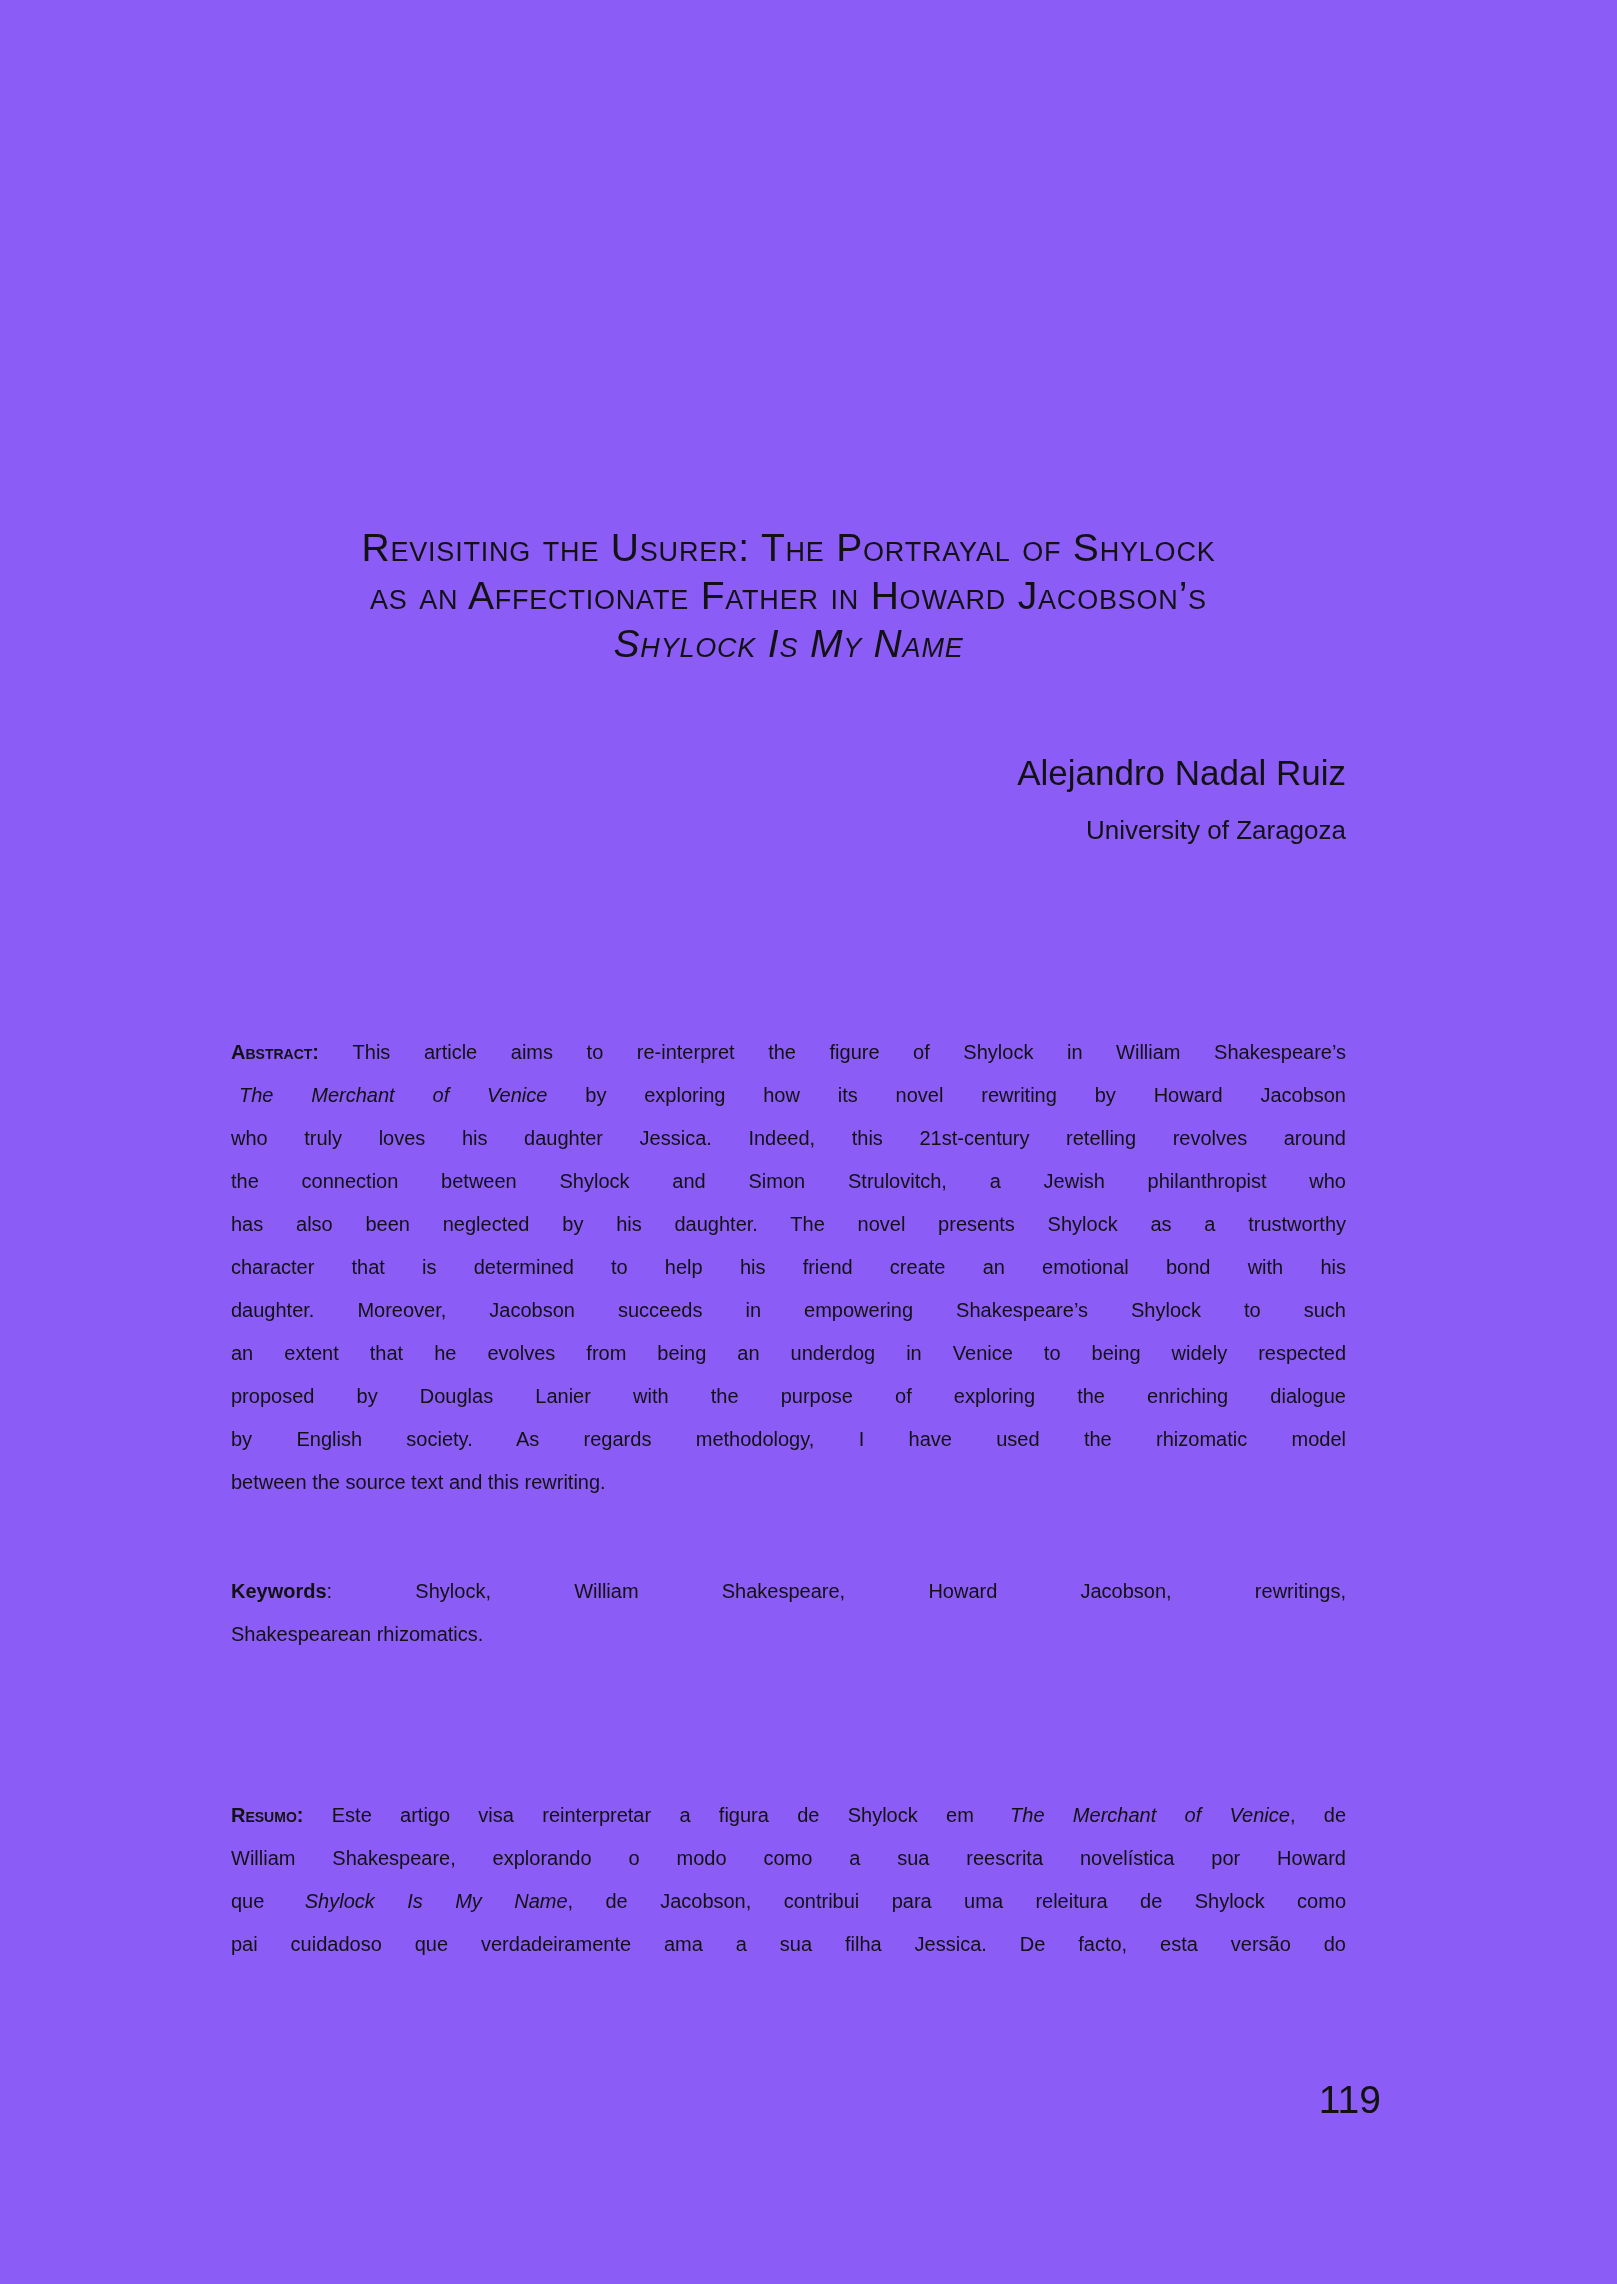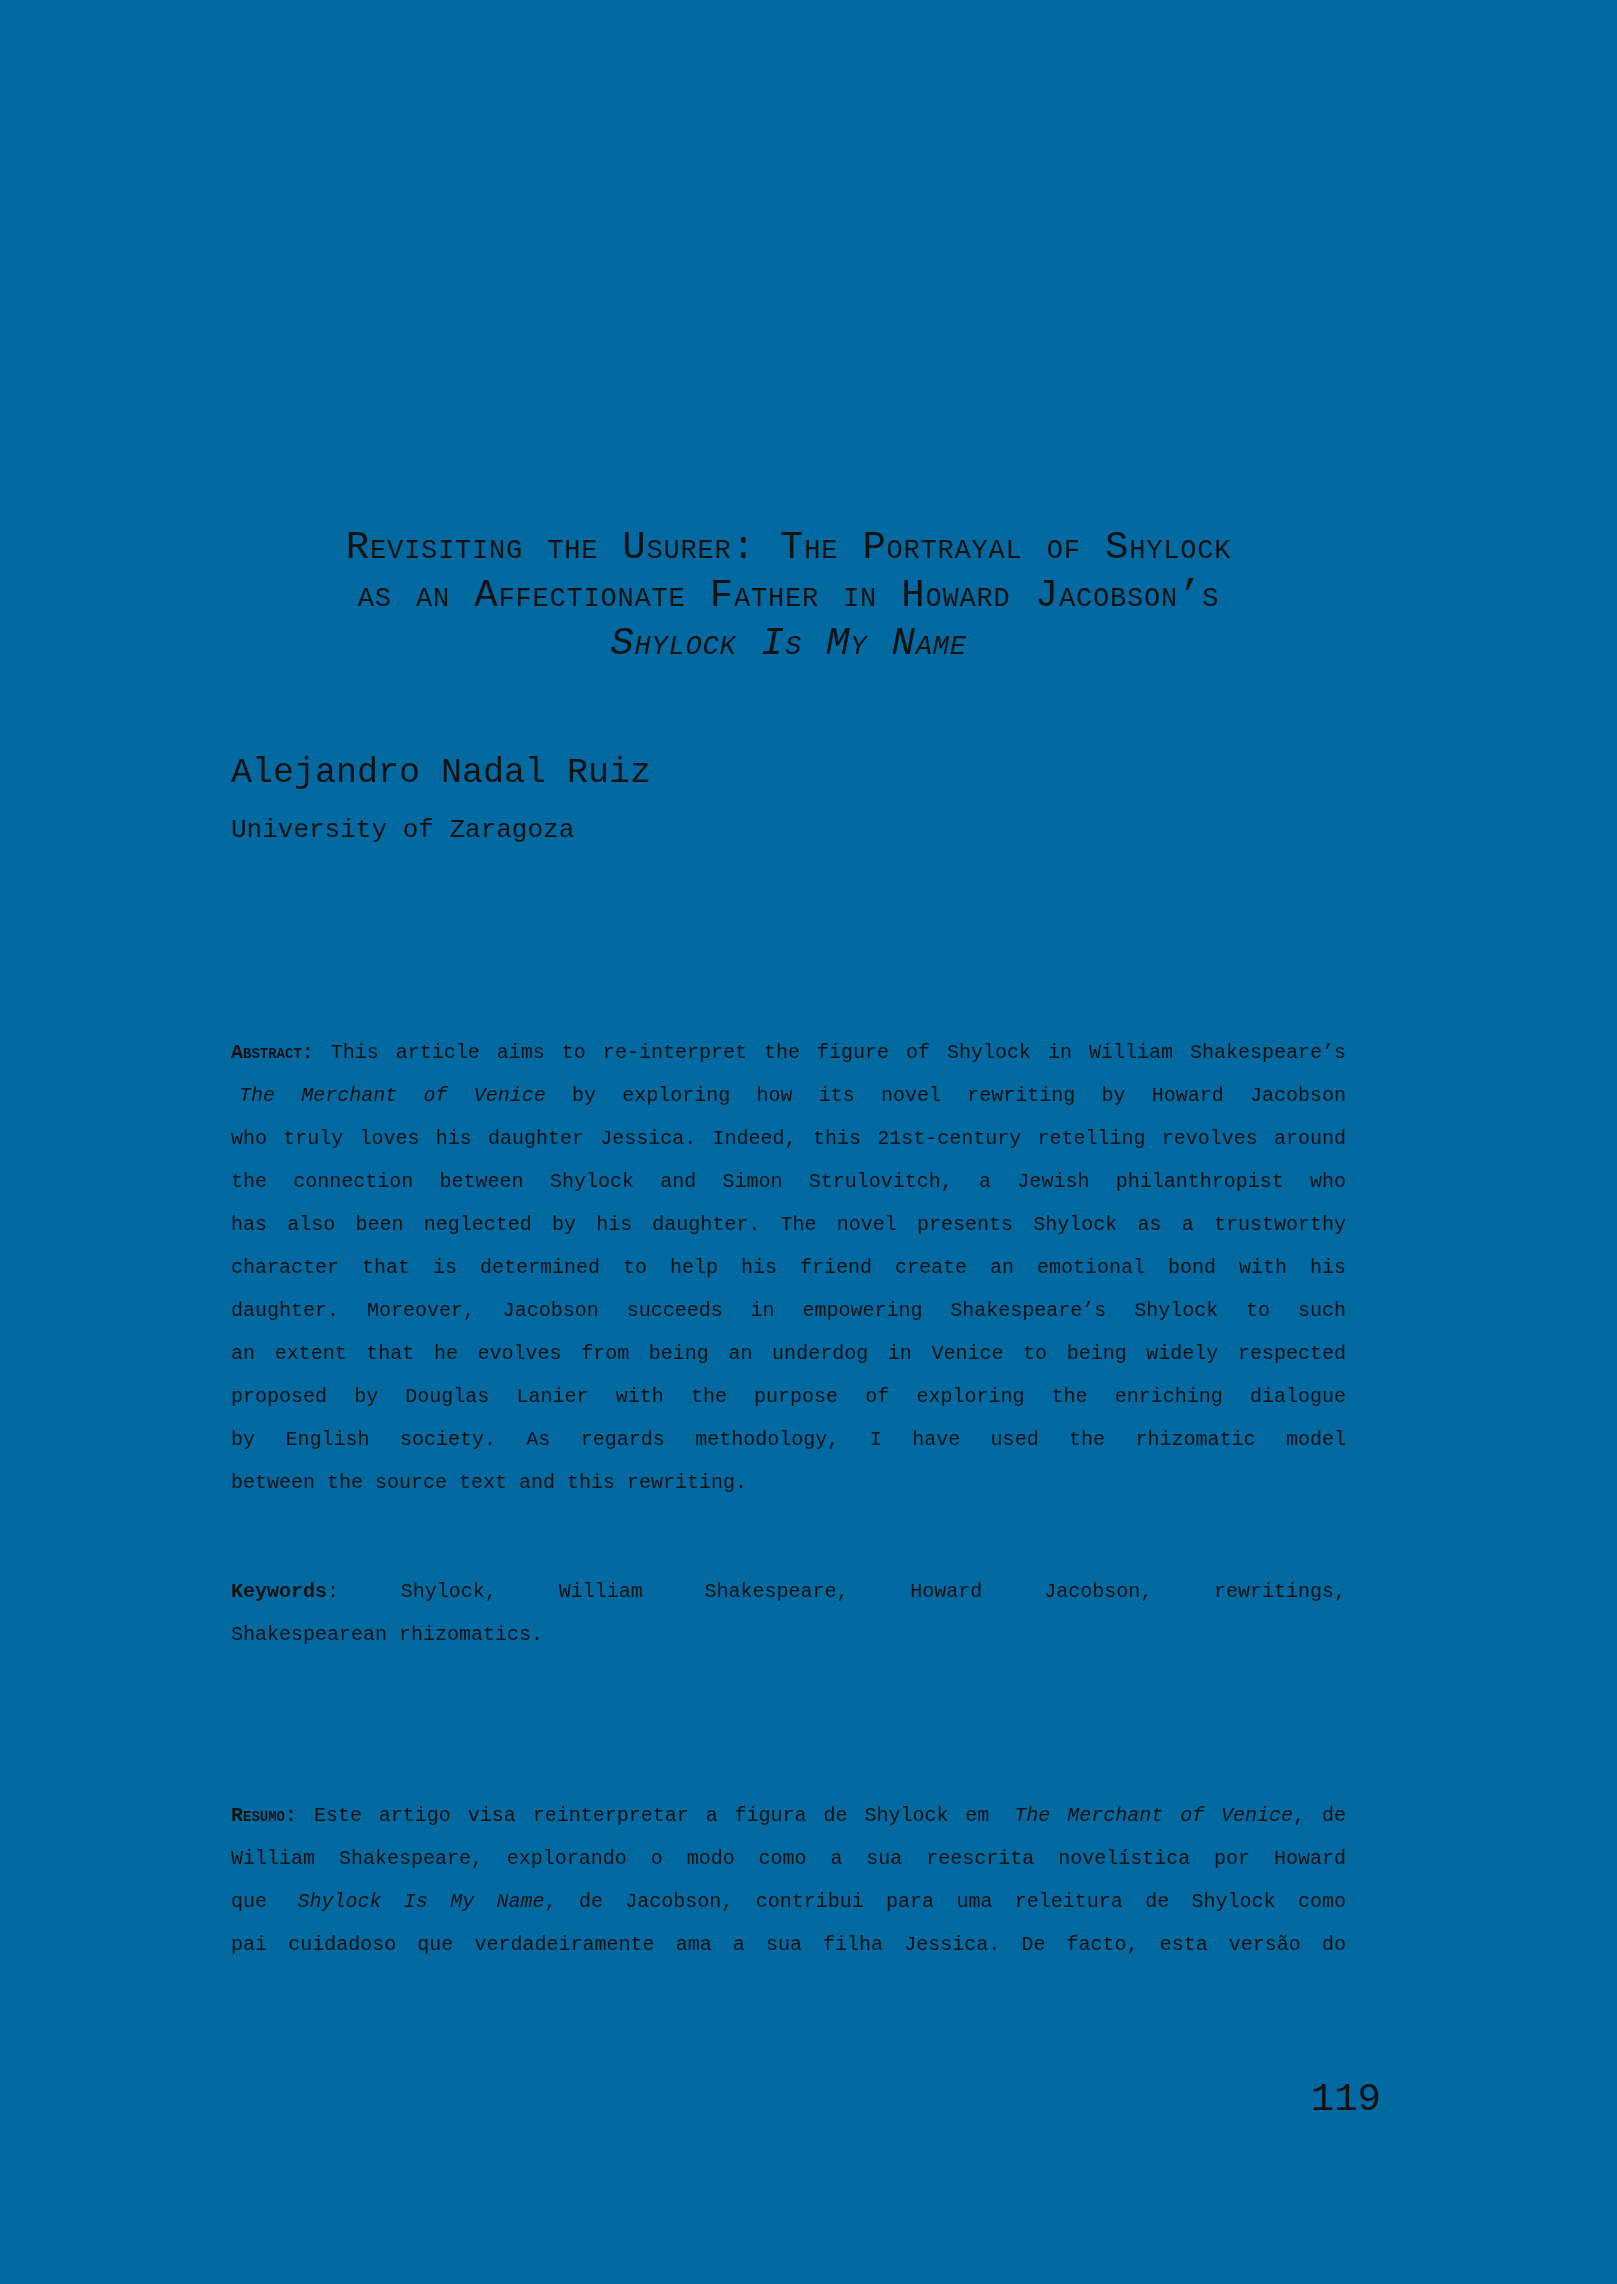--- a/index.html
+++ b/index.html
@@ -5,23 +5,23 @@
   html, body {
     margin: 0;
     padding: 0;
     background: #e8e8e8;
   }
   .page {
     position: relative;
     width: 1618px;
     height: 2284px;
     margin: 0 auto;
-    background: #0369a1;
+    background: #8b5cf6;
     color: #121212;
-    font-family: Liberation Mono, monospace;
+    font-family: Liberation Sans, sans-serif;
     overflow: hidden;
   }
   
   .title-block {
     position: absolute;
     top: 524px;
     left: 231px;
     width: 1115px;
     text-align: center;
     font-size: 39px;
@@ -30,21 +30,21 @@
     letter-spacing: 0.8px;
   }
   .title-line { white-space: nowrap; }
   .title-line.italic { font-style: italic; }
   
   .author-block {
     position: absolute;
     top: 748px;
     left: 231px;
     width: 1115px;
-    text-align: left;
+    text-align: right;
   }
   .author-name {
     font-size: 35px;
     line-height: 50px;
   }
   .author-affiliation {
     font-size: 26px;
     line-height: 37px;
     margin-top: 14px;
   }

